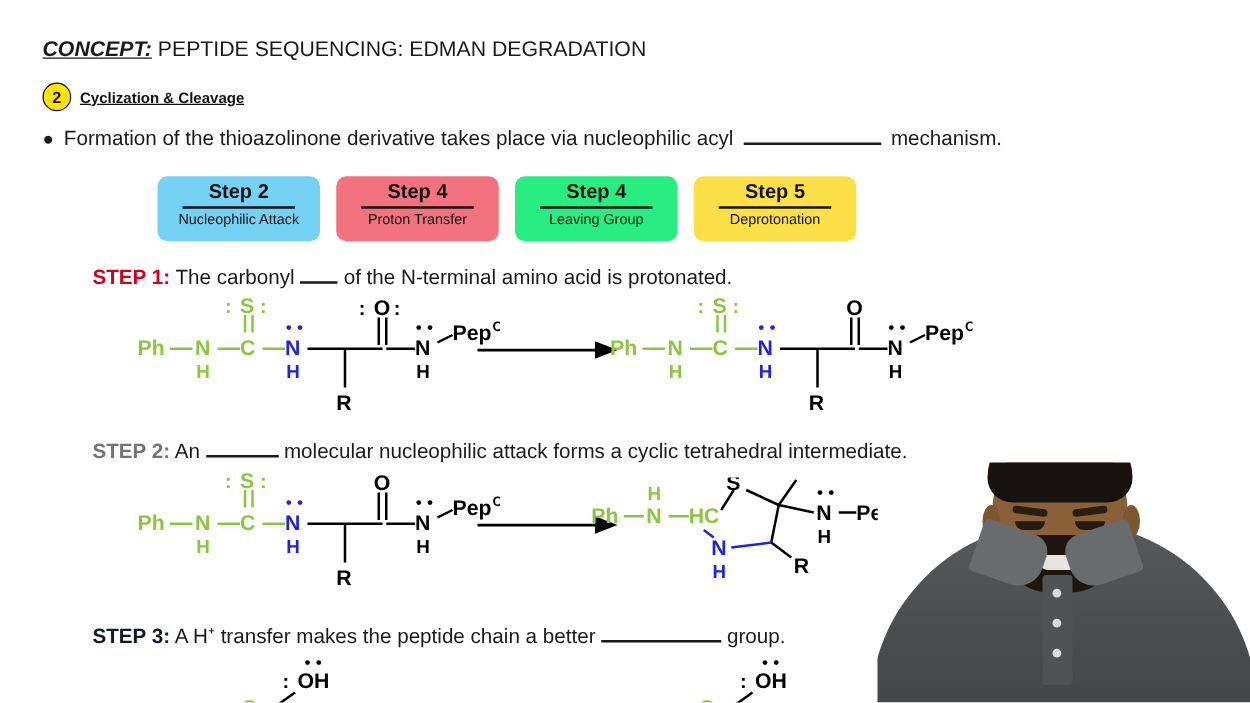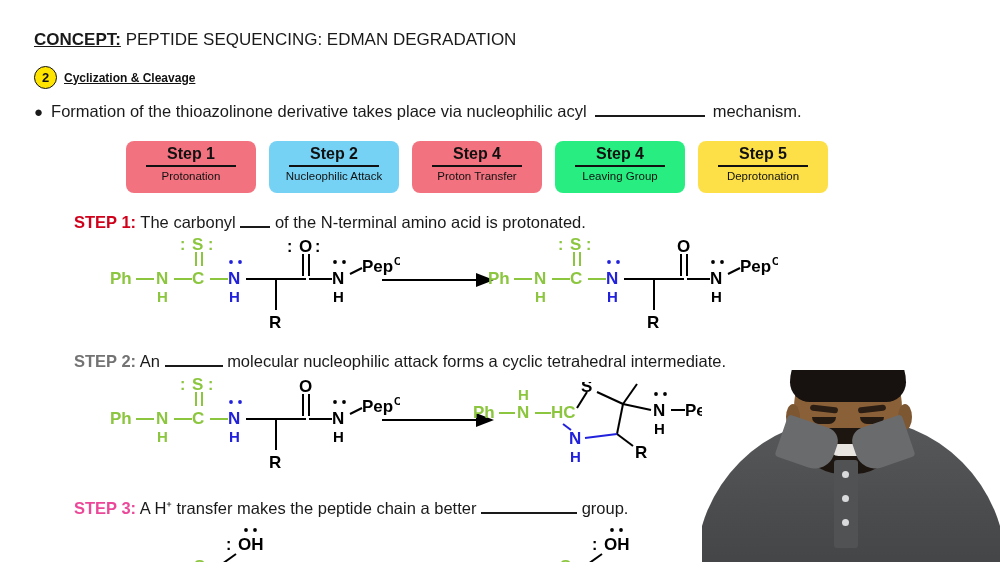--- a/index.html
+++ b/index.html
@@ -10,21 +10,21 @@
     overflow:hidden;
     position:relative;
   }
   #slide{position:relative;width:1000px;height:562px;overflow:hidden;background:#fff;}
 
   
   .concept-line{
     position:absolute;left:34px;top:30px;
     font-size:17px;color:#1a1a1a;white-space:nowrap;
   }
-  .concept-label{font-weight:bold;text-decoration:underline;}
+  .concept-label{font-weight:bold;text-decoration:underline;font-style:italic;}
   .concept-title{}
 
   .sub-head{position:absolute;left:34px;top:66px;display:flex;align-items:center;gap:7px;}
   .badge-num{
     width:21px;height:21px;border-radius:50%;
     background:#FFE400;border:1.5px solid #111;
     display:flex;align-items:center;justify-content:center;
     font-size:13px;font-weight:bold;color:#111;line-height:1;
   }
   .sub-head-title{font-size:12px;font-weight:bold;color:#111;text-decoration:underline;}
@@ -126,25 +126,20 @@
   </div>
 
   <div class="bullet-line">
     <span class="bullet-dot">●</span>
     <span>Formation of the thioazolinone derivative takes place via nucleophilic acyl</span>
     <span class="blank" style="width:110px;"></span>
     <span>mechanism.</span>
   </div>
 
   <div class="steps-row">
-    <div class="step-box" id="sb0" style="background: rgb(242, 115, 127); color: rgb(17, 17, 17);">
-      <span class="step-title">Step 1</span>
-      <span class="step-rule"></span>
-      <span class="step-sub">Protonation</span>
-    </div>
     <div class="step-box" id="sb1" style="background: rgb(118, 210, 245); color: rgb(17, 17, 17);">
       <span class="step-title">Step 2</span>
       <span class="step-rule"></span>
       <span class="step-sub">Nucleophilic Attack</span>
     </div>
     <div class="step-box" id="sb2" style="background: rgb(242, 115, 127); color: rgb(17, 17, 17);">
       <span class="step-title">Step 4</span>
       <span class="step-rule"></span>
       <span class="step-sub">Proton Transfer</span>
     </div>
@@ -354,21 +349,21 @@
         <circle cx="191" cy="12" r="1.9" fill="#000"></circle>
         <circle cx="200" cy="12" r="1.9" fill="#000"></circle>
         <line x1="206" y1="28" x2="220" y2="28" stroke="#000" stroke-width="2"></line>
         <text x="220" y="34" fill="#000">Pep</text>
         <text x="252" y="27" fill="#000" font-size="11">C</text>
       </g>
     </svg>
   </div>
 
   <div class="step-sentence" id="s3">
-    <span class="step-tag tag-red" style="color: #ec4899;">STEP 3:</span>
+    <span class="step-tag tag-red" style="color: #0f172a;">STEP 3:</span>
     <span>A H⁺ transfer makes the peptide chain a better</span>
     <span class="blank" style="width:96px;"></span>
     <span>group.</span>
   </div>
 
   <div class="chem" style="left:180px;top:524px;">
     <svg width="190" height="40" viewBox="0 0 190 40">
       <g font-family="Liberation Sans, sans-serif" font-size="17" font-weight="bold">
         <circle cx="66" cy="6" r="1.9" fill="#000"></circle>
         <circle cx="75" cy="6" r="1.9" fill="#000"></circle>

